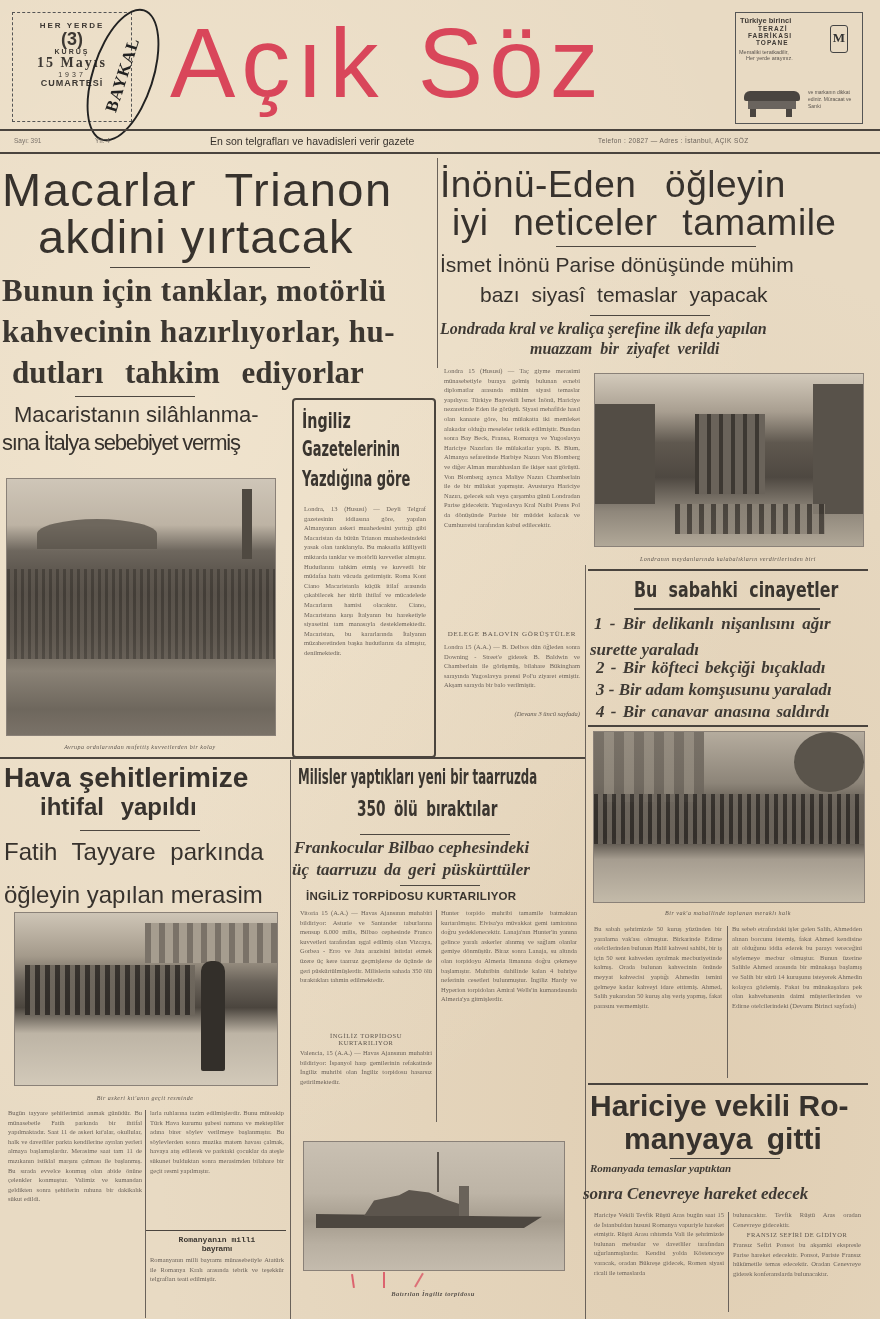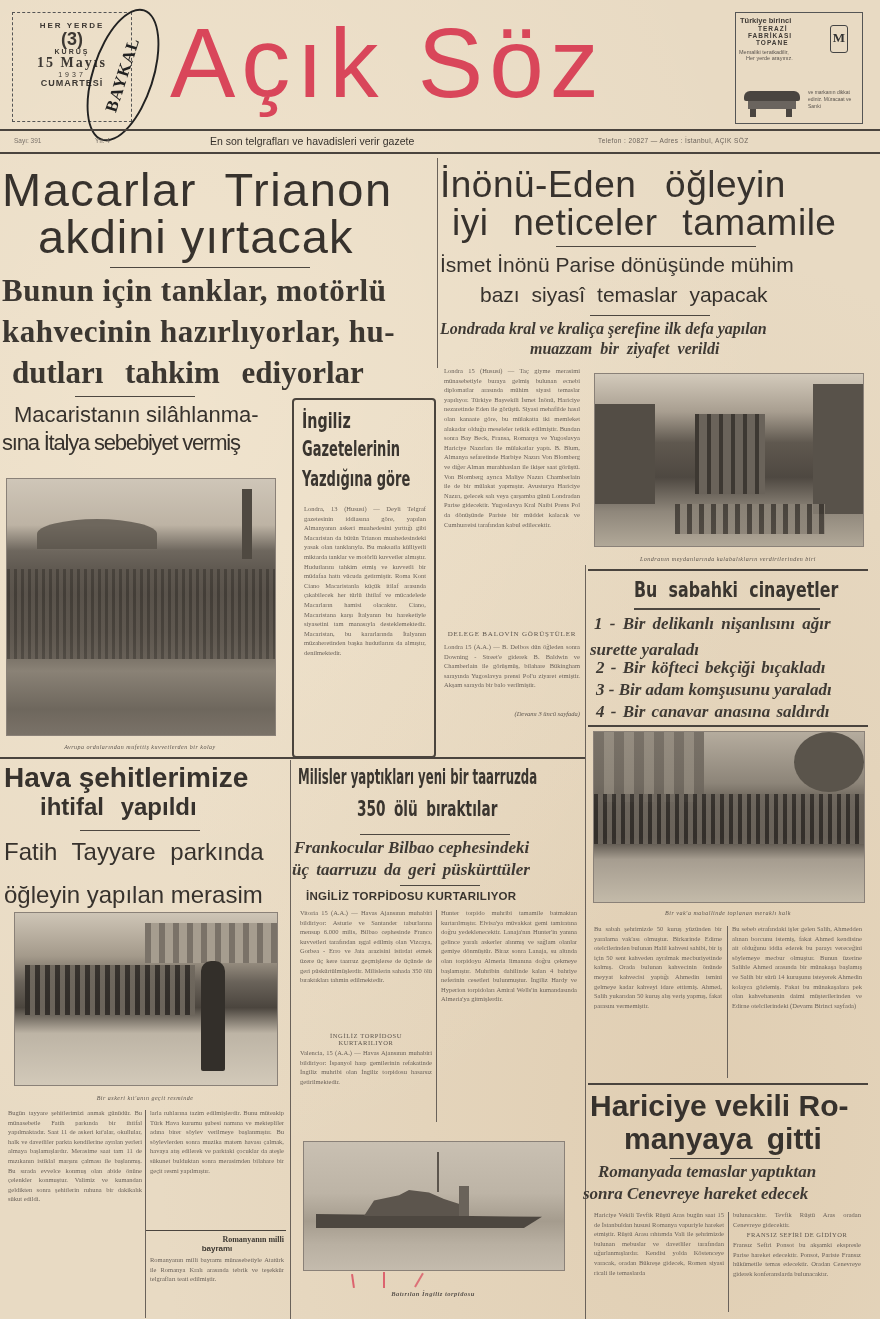--- a/index.html
+++ b/index.html
@@ -140,21 +140,21 @@
 </div>
 <div class="abs caption" style="left:594px;top:910px;width:268px;font-size:6px;">Bir vak'a mahallinde toplanan meraklı halk</div>
 <div class="abs bodytext" style="left:594px;top:924px;width:128px;height:156px;overflow:hidden;">Bu sabah şehrimizde 50 kuruş yüzünden bir yaralama vak'ası olmuştur. Birkarinde Edirne otelcilerinden bulunan Halil kahvesi sahibi, bir iş için 50 sent kahveden ayrılmak mecburiyetinde kalmış. Orada bulunan kahvecinin önünde meyyat kahvecisi yaptığı Ahmedin ismini gelmeye kadar kahveyi idare ettirmiş. Ahmed, Salih yukarıdan 50 kuruş alış veriş yapmış, fakat parasını vermemiştir.</div>
 <div class="vrule" style="left:727px;top:926px;height:152px;"></div>
 <div class="abs bodytext" style="left:732px;top:924px;width:130px;height:156px;overflow:hidden;">Bu sebeb etrafındaki işler gelen Salih, Ahmedden alınan borcunu istemiş, fakat Ahmed kendisine ait olduğunu iddia ederek bu parayı vereceğini söylemeye mecbur olmuştur. Bunun üzerine Salihle Ahmed arasında bir münakaşa başlamış ve Salih bir sürü 14 kuruşunu isteyerek Ahmedin kolayca gözlemiş. Fakat bu münakaşalara pek olan kahvehanenin daimi müşterilerinden ve Edirne otelcilerindeki (Devamı Birinci sayfada)</div>
 <div class="rule" style="left:588px;top:1083px;width:280px;height:1.5px;"></div>
 
 <div class="abs h-big" style="left:590px;top:1091px;font-size:30px;font-weight:bold;">Hariciye vekili Ro-</div>
 <div class="abs h-big" style="left:624px;top:1124px;font-size:30px;font-weight:bold;word-spacing:6px;">manyaya gitti</div>
 <div class="short-rule" style="left:670px;top:1158px;width:110px;"></div>
-<div class="abs h-ital" style="left:590px;top:1162px;font-size:17px;margin-left:8px;">Romanyada temaslar yaptıktan</div>
+<div class="abs h-ital" style="left:590px;top:1162px;font-size:11px;">Romanyada temaslar yaptıktan</div>
 <div class="abs h-ital" style="left:583px;top:1184px;font-size:17px;">sonra Cenevreye hareket edecek</div>
 <div class="abs bodytext" style="left:594px;top:1210px;width:130px;height:100px;overflow:hidden;">Hariciye Vekili Tevfik Rüştü Aras bugün saat 15 de İstanbuldan hususi Romanya vapuriyle hareket etmiştir. Rüştü Arası rıhtımda Vali ile şehrimizde bulunan mebuslar ve davetliler tarafından uğurlanmışlardır. Kendisi yolda Köstenceye varacak, oradan Bükreşe gidecek, Romen siyasi ricali ile temaslarda</div>
 <div class="vrule" style="left:728px;top:1212px;height:100px;"></div>
 <div class="abs" style="left:733px;top:1210px;width:128px;">
   <div class="bodytext">bulunacaktır. Tevfik Rüştü Aras oradan Cenevreye gidecektir.</div>
   <div style="font-family:'Liberation Serif',serif;font-size:6.5px;color:#5d554d;text-align:center;letter-spacing:0.5px;margin:2px 0;">FRANSIZ SEFİRİ DE GİDİYOR</div>
   <div class="bodytext" style="height:60px;overflow:hidden;">Fransız Sefiri Ponsot bu akşamki ekspresle Parise hareket edecektir. Ponsot, Pariste Fransız hükümetile temas edecektir. Oradan Cenevreye giderek konferanslarda bulunacaktır.</div>
 </div>
 
 <div class="rule" style="left:0;top:757px;width:585px;height:1.5px;"></div>
@@ -170,21 +170,21 @@
   <div style="position:absolute;left:10px;top:52px;width:170px;height:50px;background:repeating-linear-gradient(90deg,#2e2a26 0 5px,#6e675d 5px 10px);opacity:.9;"></div>
   <div style="position:absolute;left:186px;top:48px;width:24px;height:110px;background:#332f2a;border-radius:10px 10px 2px 2px;"></div>
 </div>
 <div class="abs caption" style="left:14px;top:1095px;width:262px;font-size:6px;">Bir askeri kıt'anın geçit resminde</div>
 <div class="abs bodytext" style="left:8px;top:1108px;width:134px;height:206px;overflow:hidden;">Bugün tayyare şehitlerimizi anmak günüdür. Bu münasebetle Fatih parkında bir ihtifal yapılmaktadır. Saat 11 de askeri kıt'alar, okullular, halk ve davetliler parkta kendilerine ayrılan yerleri almaya başlamışlardır. Merasime saat tam 11 de mızıkanın istiklal marşını çalması ile başlanmış. Bu sırada evvelce konmuş olan abide önüne çelenkler konmuştur. Valimiz ve kumandan geldikten sonra şehitlerin ruhuna bir dakikalık sükut edildi.</div>
 <div class="vrule" style="left:145px;top:1110px;height:208px;"></div>
 <div class="abs bodytext" style="left:150px;top:1108px;width:134px;height:112px;overflow:hidden;">larla ruhlarına tazim edilmişlerdir. Bunu müteakip Türk Hava kurumu şubesi namına ve mektepliler adına birer söylev verilmeye başlanmıştır. Bu söylevlerden sonra muzika matem havası çalmak, havaya atış edilerek ve parktaki çocuklar da ateşle sükunet bulduktan sonra merasimden bilahare bir geçit resmi yapılmıştır.</div>
 <div class="rule" style="left:146px;top:1230px;width:140px;height:1px;"></div>
 
 <div class="abs" style="left:150px;top:1235px;width:134px;">
-  <div style="font-family:Liberation Serif, serif;font-weight:bold;font-size:8px;color:#3e3933;text-align:right;">Romanyanın milli</div>
+  <div style="font-family:Liberation Mono, monospace;font-weight:bold;font-size:8px;color:#3e3933;text-align:center;">Romanyanın milli</div>
   <div style="font-family:'Liberation Sans',sans-serif;font-weight:bold;font-size:8px;color:#3e3933;text-align:center;">bayramı</div>
   <div class="bodytext" style="margin-top:2px;">Romanyanın milli bayramı münasebetiyle Atatürk ile Romanya Kralı arasında tebrik ve teşekkür telgrafları teati edilmiştir.</div>
 </div>
 
 <div class="abs" style="left:298px;top:765px;font-family:'DejaVu Sans',sans-serif;font-weight:bold;font-size:21px;color:#3a352f;transform:scaleX(.56);transform-origin:left;white-space:nowrap;">Milisler yaptıkları yeni bir taarruzda</div>
 <div class="abs" style="left:357px;top:796px;font-family:'DejaVu Sans',sans-serif;font-weight:bold;font-size:22px;color:#3a352f;transform:scaleX(.62);transform-origin:left;white-space:nowrap;word-spacing:6px;">350 ölü bıraktılar</div>
 <div class="short-rule" style="left:360px;top:834px;width:150px;"></div>
 <div class="abs h-ital" style="left:294px;top:838px;font-size:17px;text-align:right;">Frankocular Bilbao cephesindeki</div>
 <div class="abs h-ital" style="left:292px;top:860px;font-size:17px;word-spacing:3px;">üç taarruzu da geri püskürttüler</div>
 <div class="short-rule" style="left:400px;top:885px;width:80px;"></div>

